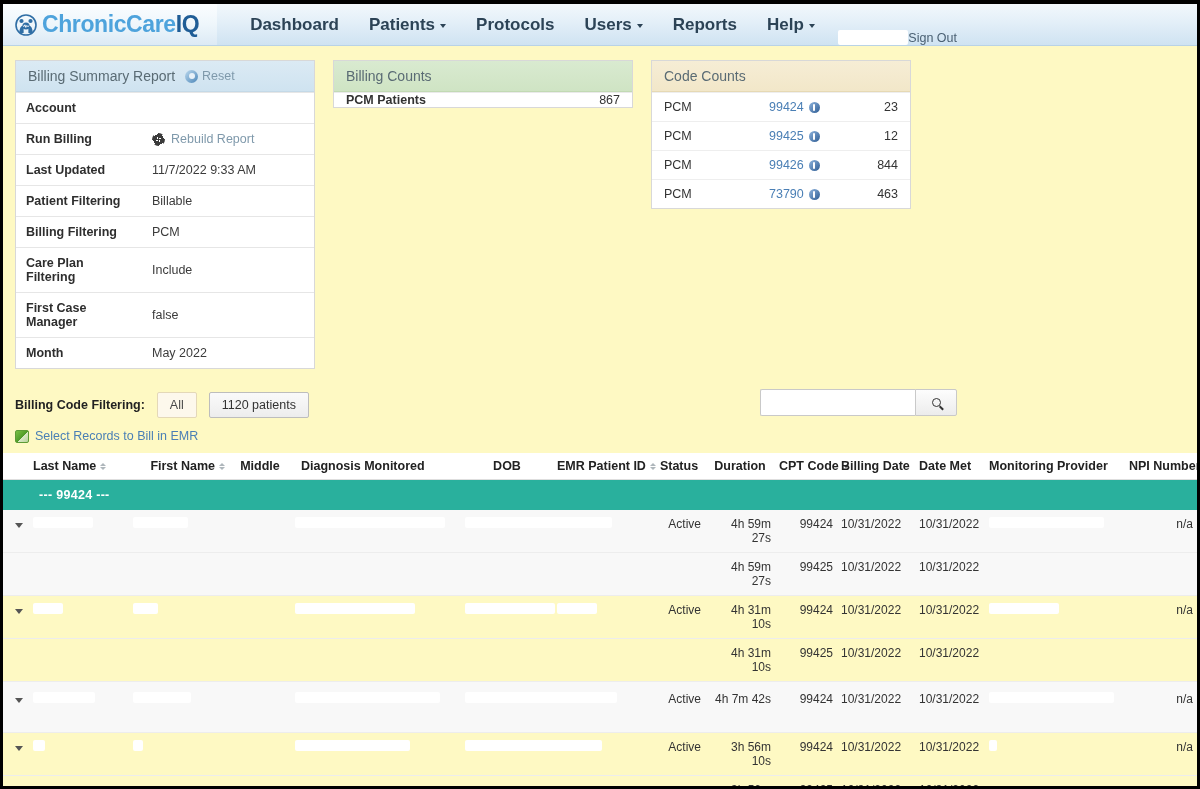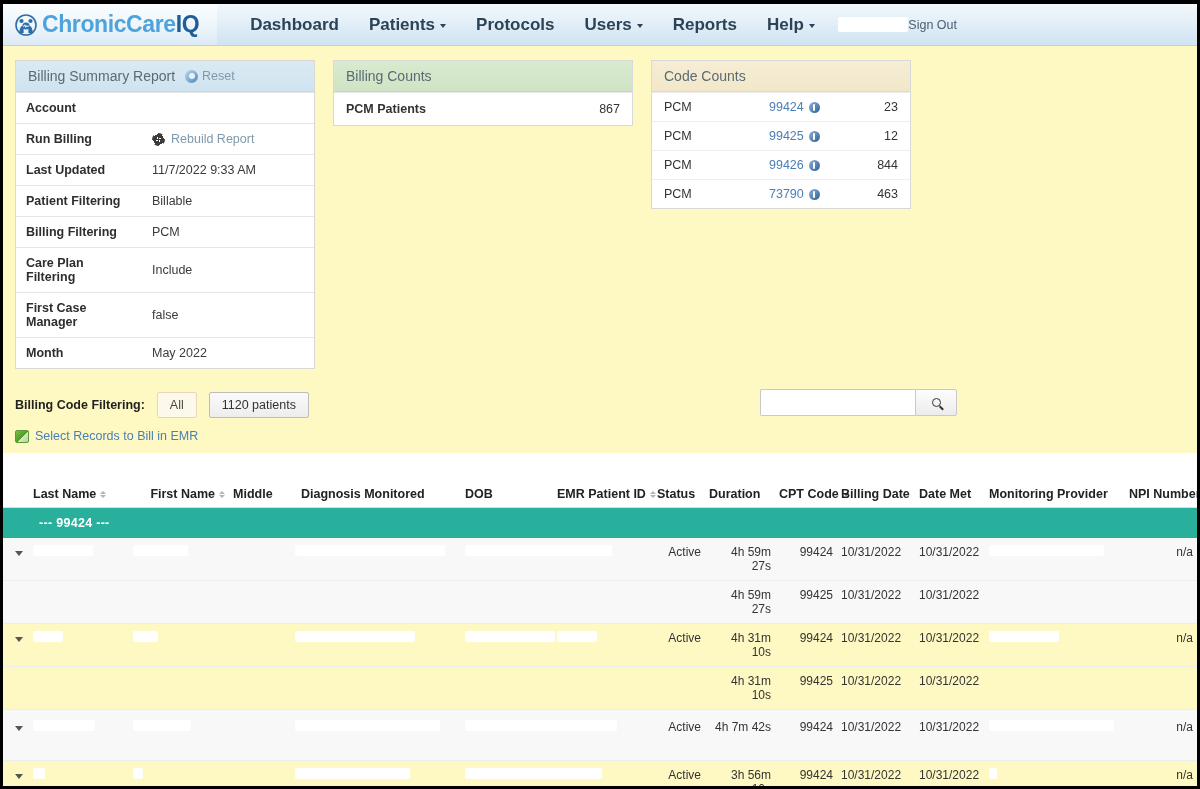--- a/index.html
+++ b/index.html
@@ -47,21 +47,21 @@
     font-size:17px; color:#2c4356; cursor:pointer;
     white-space:nowrap;
     font-weight:bold;
   }
   .caret-d {
     width:0;height:0;border-left:3.5px solid transparent;border-right:3.5px solid transparent;
     border-top:4px solid #2c4356; display:inline-block; margin-top:2px;
   }
   .nav-right {
     position:absolute; right:240px; top:0; height:100%;
-    display:flex; align-items:center; 
+    display:flex; align-items:flex-end; 
   }
   .redact { background:#ffffff; border-radius:2px; display:inline-block; }
   .signout { font-size:12.5px; color:#4a6073; cursor:pointer; }
 
   
   .panels { display:flex; gap:18px; padding:14px 12px 0 12px; align-items:flex-start; }
 
   .panel { border:1px solid #d8d8d8; background:#fff; }
   .panel-head {
     padding:7px 12px; font-size:14px; color:#5a6b74;
@@ -75,21 +75,21 @@
 
   .p-row { display:flex; border-top:1px solid #e6e6e6; font-size:12.5px; }
   .p-row:first-of-type { border-top:none; }
   .p-label { font-weight:bold; color:#2e2e2e; padding:8px 10px; width:130px; flex:none; }
   .p-val { padding:8px 6px; color:#3b3b3b; flex:1; display:flex; align-items:center; gap:6px; }
 
   #panel-summary { width:300px; }
   #panel-billing { width:300px; }
   #panel-code    { width:260px; }
 
-  .bc-row { display:flex; padding:9px 12px; font-size:12.5px; border-top:1px solid #eaeaea; }
+  .bc-row { display:flex; padding:0 12px; font-size:12.5px; border-top:1px solid #eaeaea; }
   .bc-row:first-of-type{ border-top:none; }
   .bc-name { font-weight:bold; flex:1; }
   .bc-num  { width:60px; text-align:right; }
 
   .cc-row { display:flex; align-items:center; padding:7px 12px; font-size:12.5px; border-top:1px solid #eee; }
   .cc-row:first-of-type { border-top:none; }
   .cc-type { width:105px; color:#333; }
   .cc-code { flex:1; color:#4a7fb5; display:flex; align-items:center; gap:5px; cursor:pointer;}
   .cc-count{ width:60px; text-align:right; color:#333; }
   .info-ico {
@@ -155,22 +155,22 @@
   .emr-link { color:#4a7fb5; font-size:12.5px; cursor:pointer; }
 
   
   .tablewrap { margin-top:10px; }
   table.grid { width:100%; border-collapse:collapse; font-size:12px; table-layout:fixed; }
   table.grid th {
     font-size:12.5px; font-weight:bold; color:#222; padding:6px 4px;
     text-align:left; white-space:nowrap; vertical-align:bottom;
     border-bottom:1px solid #dedede; background:#fff;
   }
-  .th-in { display:flex; align-items:center; gap:4px;margin-top:28px; }
-  .th-in.r { justify-content:flex-start; }
+  .th-in { display:flex; align-items:center; gap:4px; }
+  .th-in.r { justify-content:center; }
   .sorticon { display:inline-flex; flex-direction:column; gap:1px; }
   .sorticon i {
     width:0;height:0;border-left:3px solid transparent;border-right:3px solid transparent; display:block;
   }
   .sorticon i.up { border-bottom:3.5px solid #aeb6bb; }
   .sorticon i.dn { border-top:3.5px solid #aeb6bb; }
   .sorticon.active i.dn { border-top-color:#333; }
 
   tr.grouprow td {
     background:#29b09d; color:#fff; font-weight:bold; font-size:12.5px;

